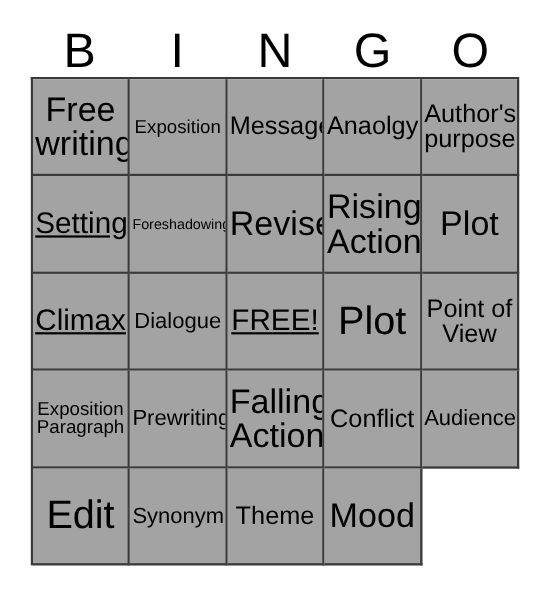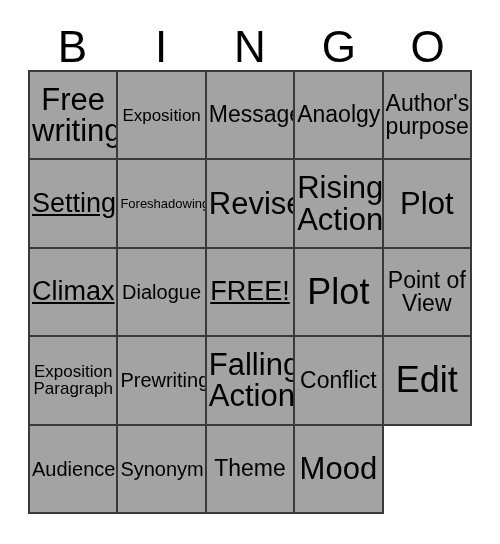--- a/index.html
+++ b/index.html
@@ -158,25 +158,25 @@
     <div class="cell fs-sm">
         <span class="cell-text">Prewriting</span>
       </div>
     <div class="cell fs-xl">
         <span class="cell-text">Falling Action</span>
       </div>
     <div class="cell fs-md">
         <span class="cell-text">Conflict</span>
       </div>
 
+    <div class="cell fs-sm">
+        <span class="cell-text">Audience</span>
+      </div>
     <div class="cell fs-xxl">
         <span class="cell-text">Edit</span>
-      </div>
-    <div class="cell fs-sm">
-        <span class="cell-text">Audience</span>
       </div>
     <div class="cell fs-sm">
         <span class="cell-text">Synonym</span>
       </div>
     <div class="cell fs-md">
         <span class="cell-text">Theme</span>
       </div>
     <div class="cell fs-xl">
         <span class="cell-text">Mood</span>
       </div>

